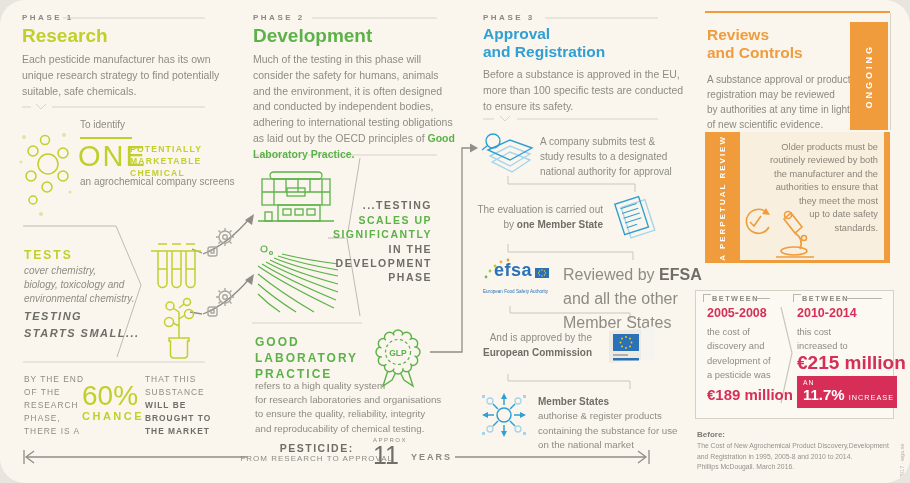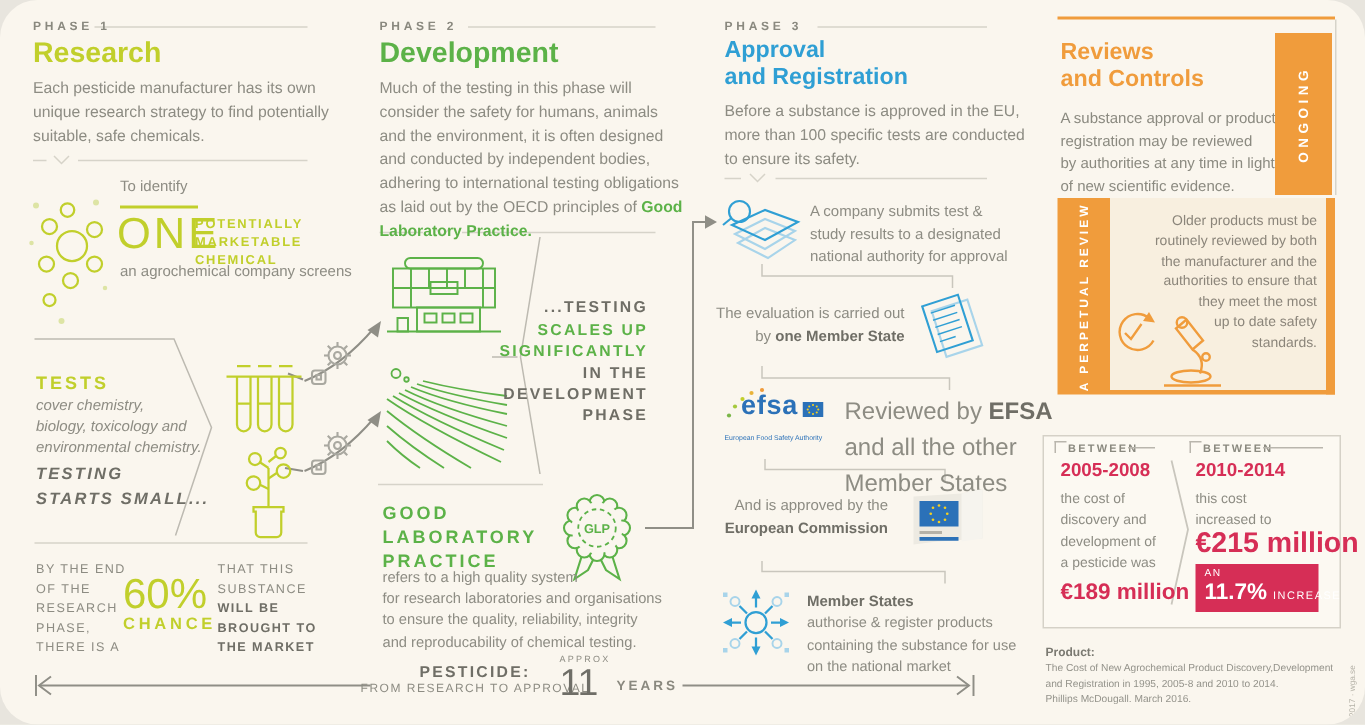--- a/index.html
+++ b/index.html
@@ -462,29 +462,29 @@
 a pesticide was</div>
   <div class="a crimson" style="left:707px;top:386px;font-size:15px;font-weight:bold;">€189 million</div>
 
   <div class="a" style="left:793px;top:294px;width:7px;height:7px;border-left:1px solid #b9b6ad;border-top:1px solid #b9b6ad;"></div>
   <div class="a" style="left:802px;top:294px;font-size:7.3px;letter-spacing:1.5px;font-weight:bold;color:#8a897f;">BETWEEN</div>
   <div class="a" style="left:842px;top:298px;width:40px;height:1px;background:#b9b6ad;"></div>
   <div class="a crimson" style="left:797px;top:306px;font-size:12.5px;font-weight:bold;">2010-2014</div>
   <div class="a pre" style="left:797px;top:325px;font-size:9.3px;line-height:1.55;color:#8d8c83;">this cost
 increased to</div>
   <div class="a crimson" style="left:797px;top:352px;font-size:19px;font-weight:bold;">€215 million</div>
-  <div class="a" style="left:797px;top:376px;width:82px;height:32px;background:var(--crimson);color:#fff;padding:3px 6px;box-sizing:border-box;">
+  <div class="a" style="left:797px;top:376px;width:100px;height:32px;background:var(--crimson);color:#fff;padding:3px 6px;box-sizing:border-box;">
     <div style="font-size:6.8px;letter-spacing:1px;">AN</div>
     <div style="display:flex;align-items:baseline;gap:4px;">
       <span style="font-size:15px;font-weight:bold;">11.7%</span>
       <span style="font-size:7.3px;letter-spacing:1px;">INCREASE</span>
     </div>
   </div>
 
-  <div class="a" style="left:697px;top:430px;font-size:8px;font-weight:bold;color:#7b7a72;">Product:</div>
+  <div class="a" style="left:697px;top:430px;font-size:8px;font-weight:bold;color:#7b7a72;">Before:</div>
   <div class="a pre" style="left:697px;top:441px;font-size:6.8px;line-height:1.55;color:#94938b;">The Cost of New Agrochemical Product Discovery,Development
 and Registration in 1995, 2005-8 and 2010 to 2014.
 Phillips McDougall. March 2016.</div>
   <div class="a vert" style="left:899px;top:436px;font-size:5.5px;color:#b5b2a8;height:42px;">2017 · wga.se</div>
 
   <div class="a" style="right:517px;top:442px;text-align:center;">
     <div class="dgrey" style="font-size:10.5px;font-weight:bold;letter-spacing:1.5px;">PESTICIDE:</div>
     <div style="font-size:8px;letter-spacing:1px;color:#8d8c83;">FROM RESEARCH TO APPROVAL</div>
   </div>
   <div class="a" style="left:373px;top:437px;font-size:6px;letter-spacing:1.5px;color:#8d8c83;">APPROX</div>

